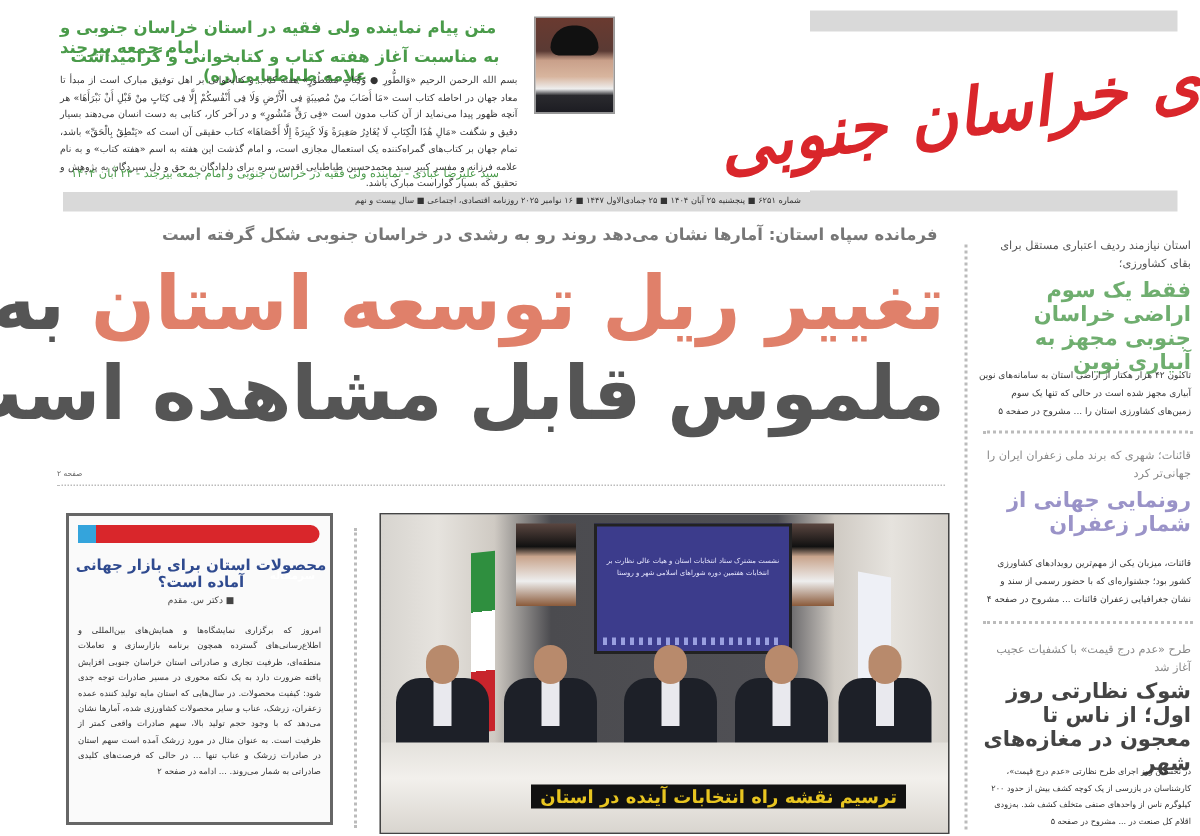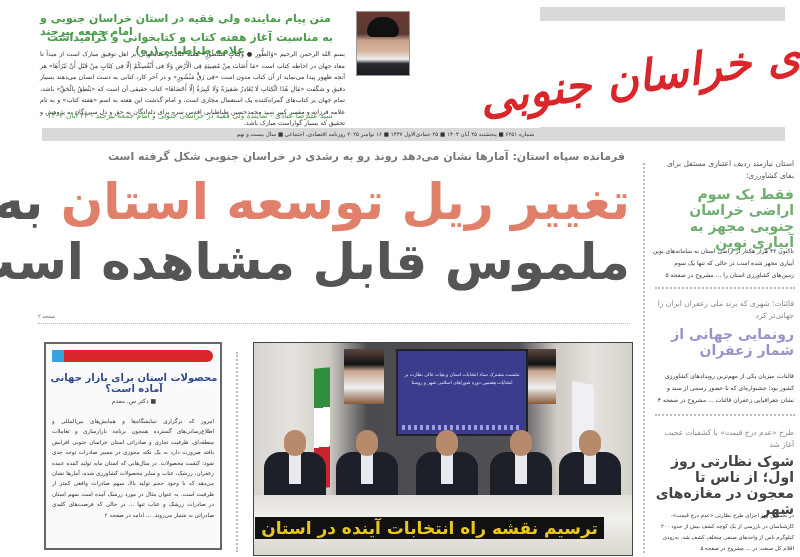--- a/index.html
+++ b/index.html
@@ -51,21 +51,21 @@
   .screen-text{position:absolute;left:6px;top:20px;width:116px;font-size:4.6px;line-height:8px;color:#e8e8ff;text-align:center;}
   .screen-strip{position:absolute;left:4px;bottom:4px;width:120px;height:5px;background:repeating-linear-gradient(90deg,#9aa0e0 0 3px,#3c3c8c 3px 6px);}
   .poster{position:absolute;top:6px;width:40px;height:55px;background:linear-gradient(180deg,#5a4640 0%,#111 28%,#c8a48c 40%,#eee 70%,#8a5a3a 100%);}
   .flag-ir{position:absolute;left:60px;top:25px;width:16px;height:120px;background:linear-gradient(180deg,#2f8f3f 0 33%,#fff 33% 66%,#c8242c 66% 100%);transform:skewY(-6deg);}
   .flag-w{position:absolute;left:318px;top:40px;width:22px;height:110px;background:#eef0f6;transform:skewY(10deg);}
   .person{position:absolute;bottom:55px;width:62px;height:70px;}
   .person .head{position:absolute;left:20px;top:0;width:22px;height:26px;border-radius:11px;background:#b88a6c;}
   .person .body{position:absolute;left:0;top:22px;width:62px;height:50px;border-radius:16px 16px 0 0;background:#1d2028;}
   .person .shirt{position:absolute;left:25px;top:24px;width:12px;height:30px;background:#e9e9ee;}
   .desk{position:absolute;left:0;bottom:0;width:100%;height:60px;background:linear-gradient(180deg,#e4e1dc 0%,#f2f0ec 40%,#d9d5cf 100%);}
-  .caption{position:absolute;right:28px;bottom:16px;background:#111;color:#e8c520;font-size:17px;font-weight:bold;padding:1px 6px;white-space:nowrap;}
+  .caption{position:absolute;right:28px;bottom:16px;background:#111;color:#e8c520;font-size:12px;font-weight:bold;padding:1px 6px;white-space:nowrap;}
 </style>
 </head>
 <body>
 
 <div class="abs mast-top-bar"></div>
 <div class="abs logo">
   <span class="logo-text rtl">آوای خراسان جنوبی</span>
 </div>
 <div class="abs mast-bottom-bar"></div>
 

